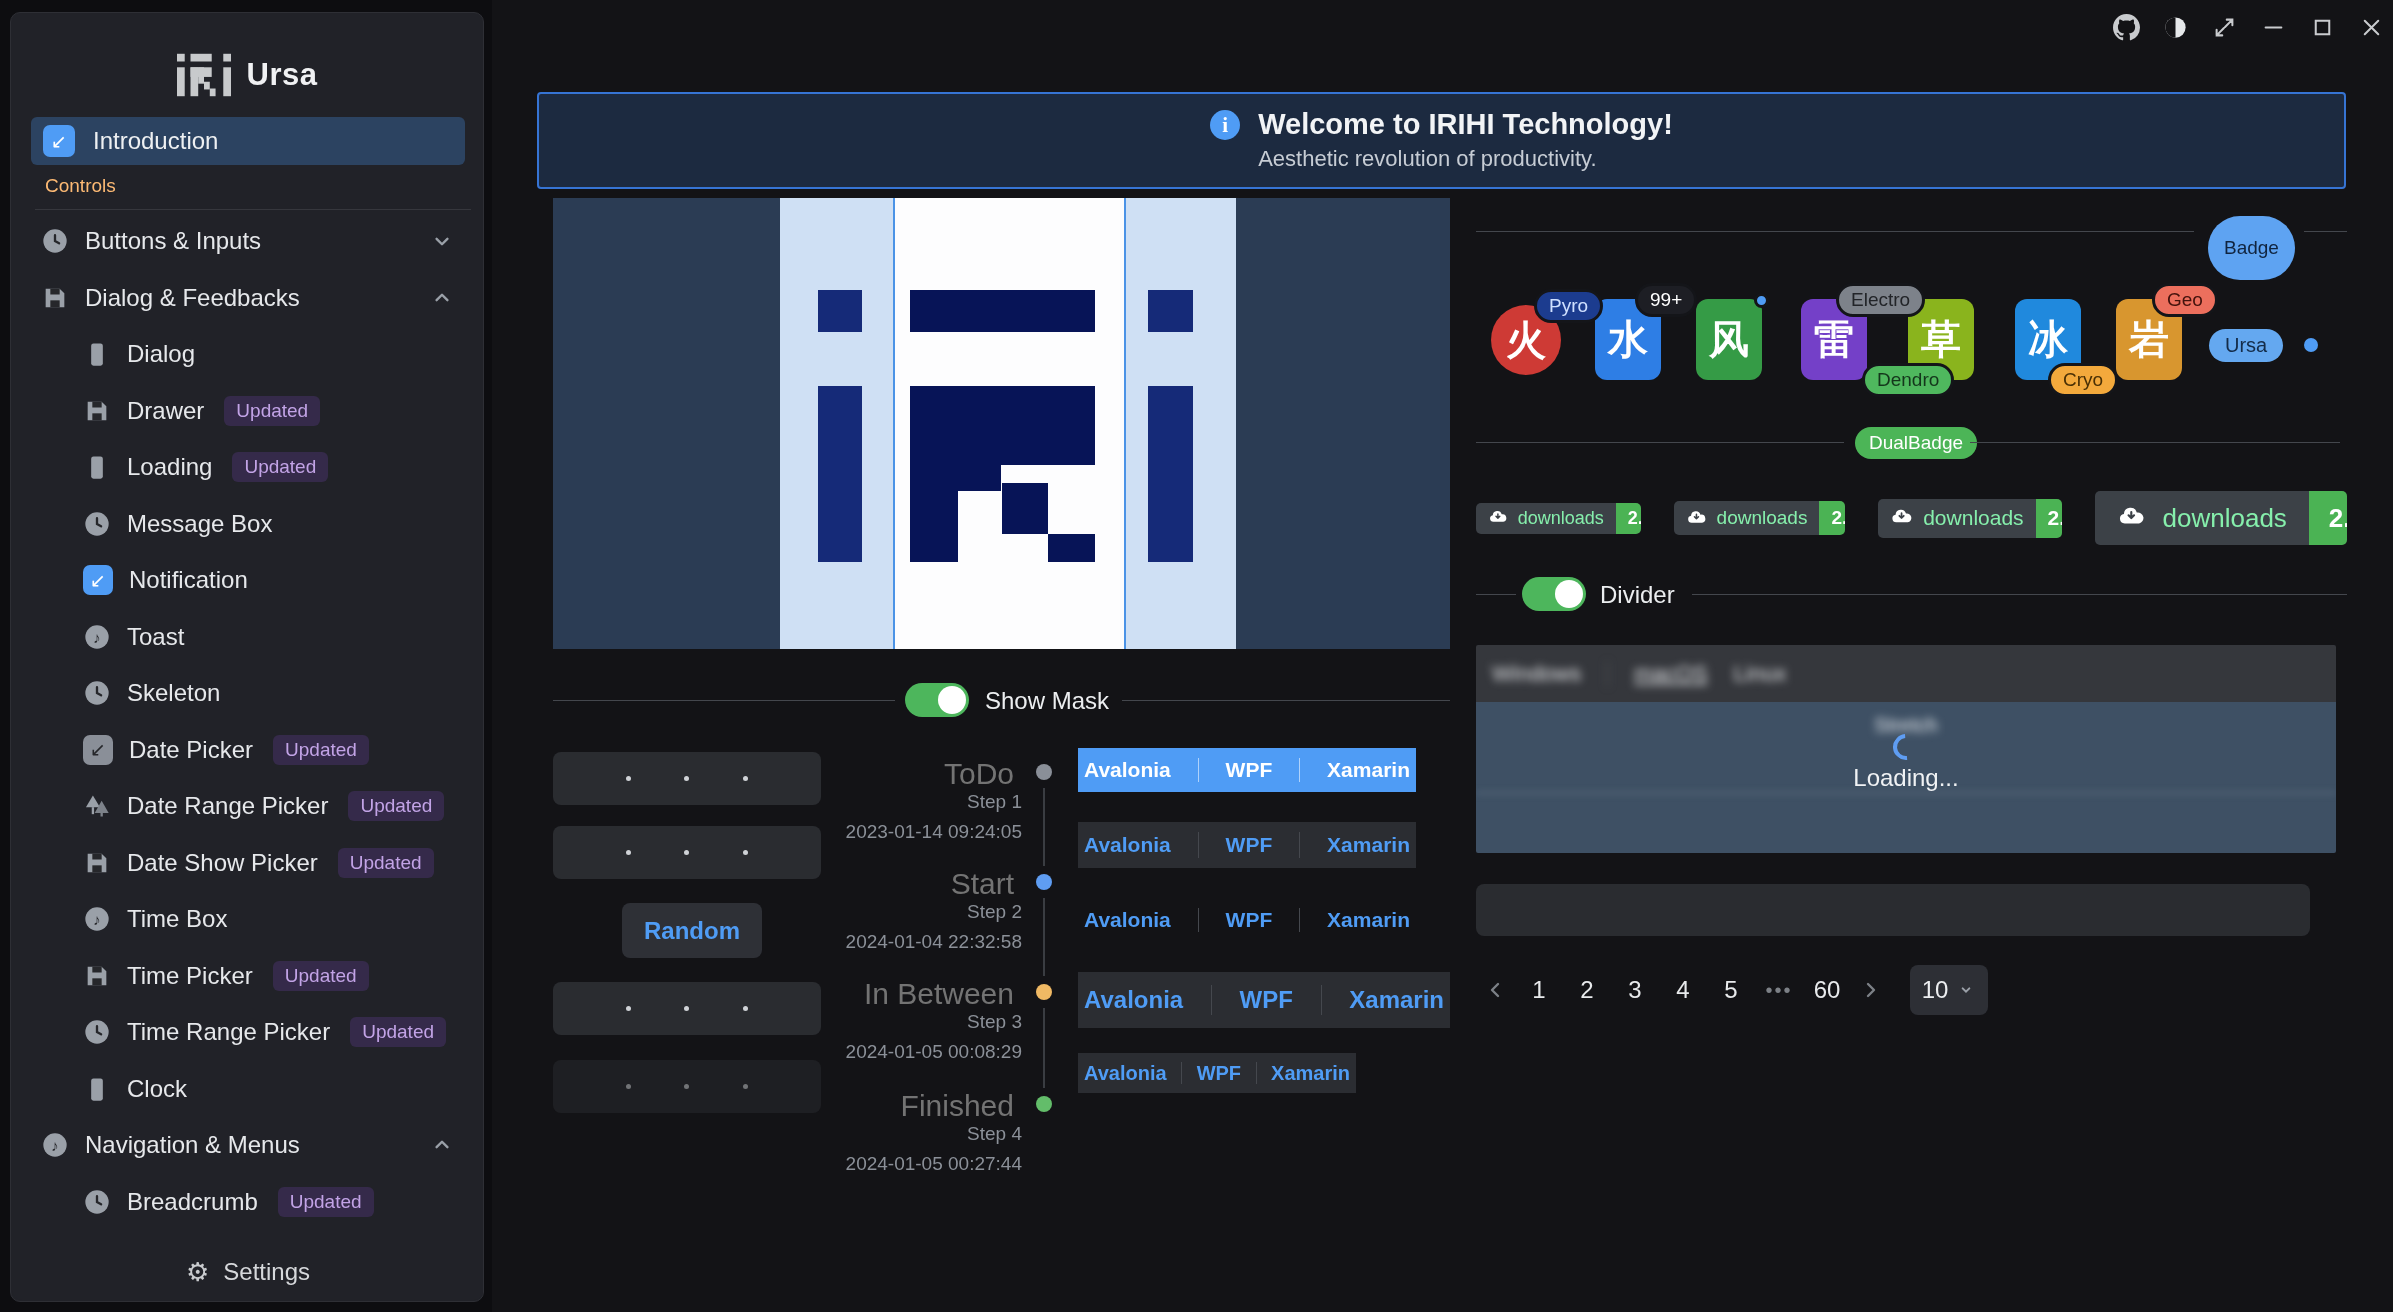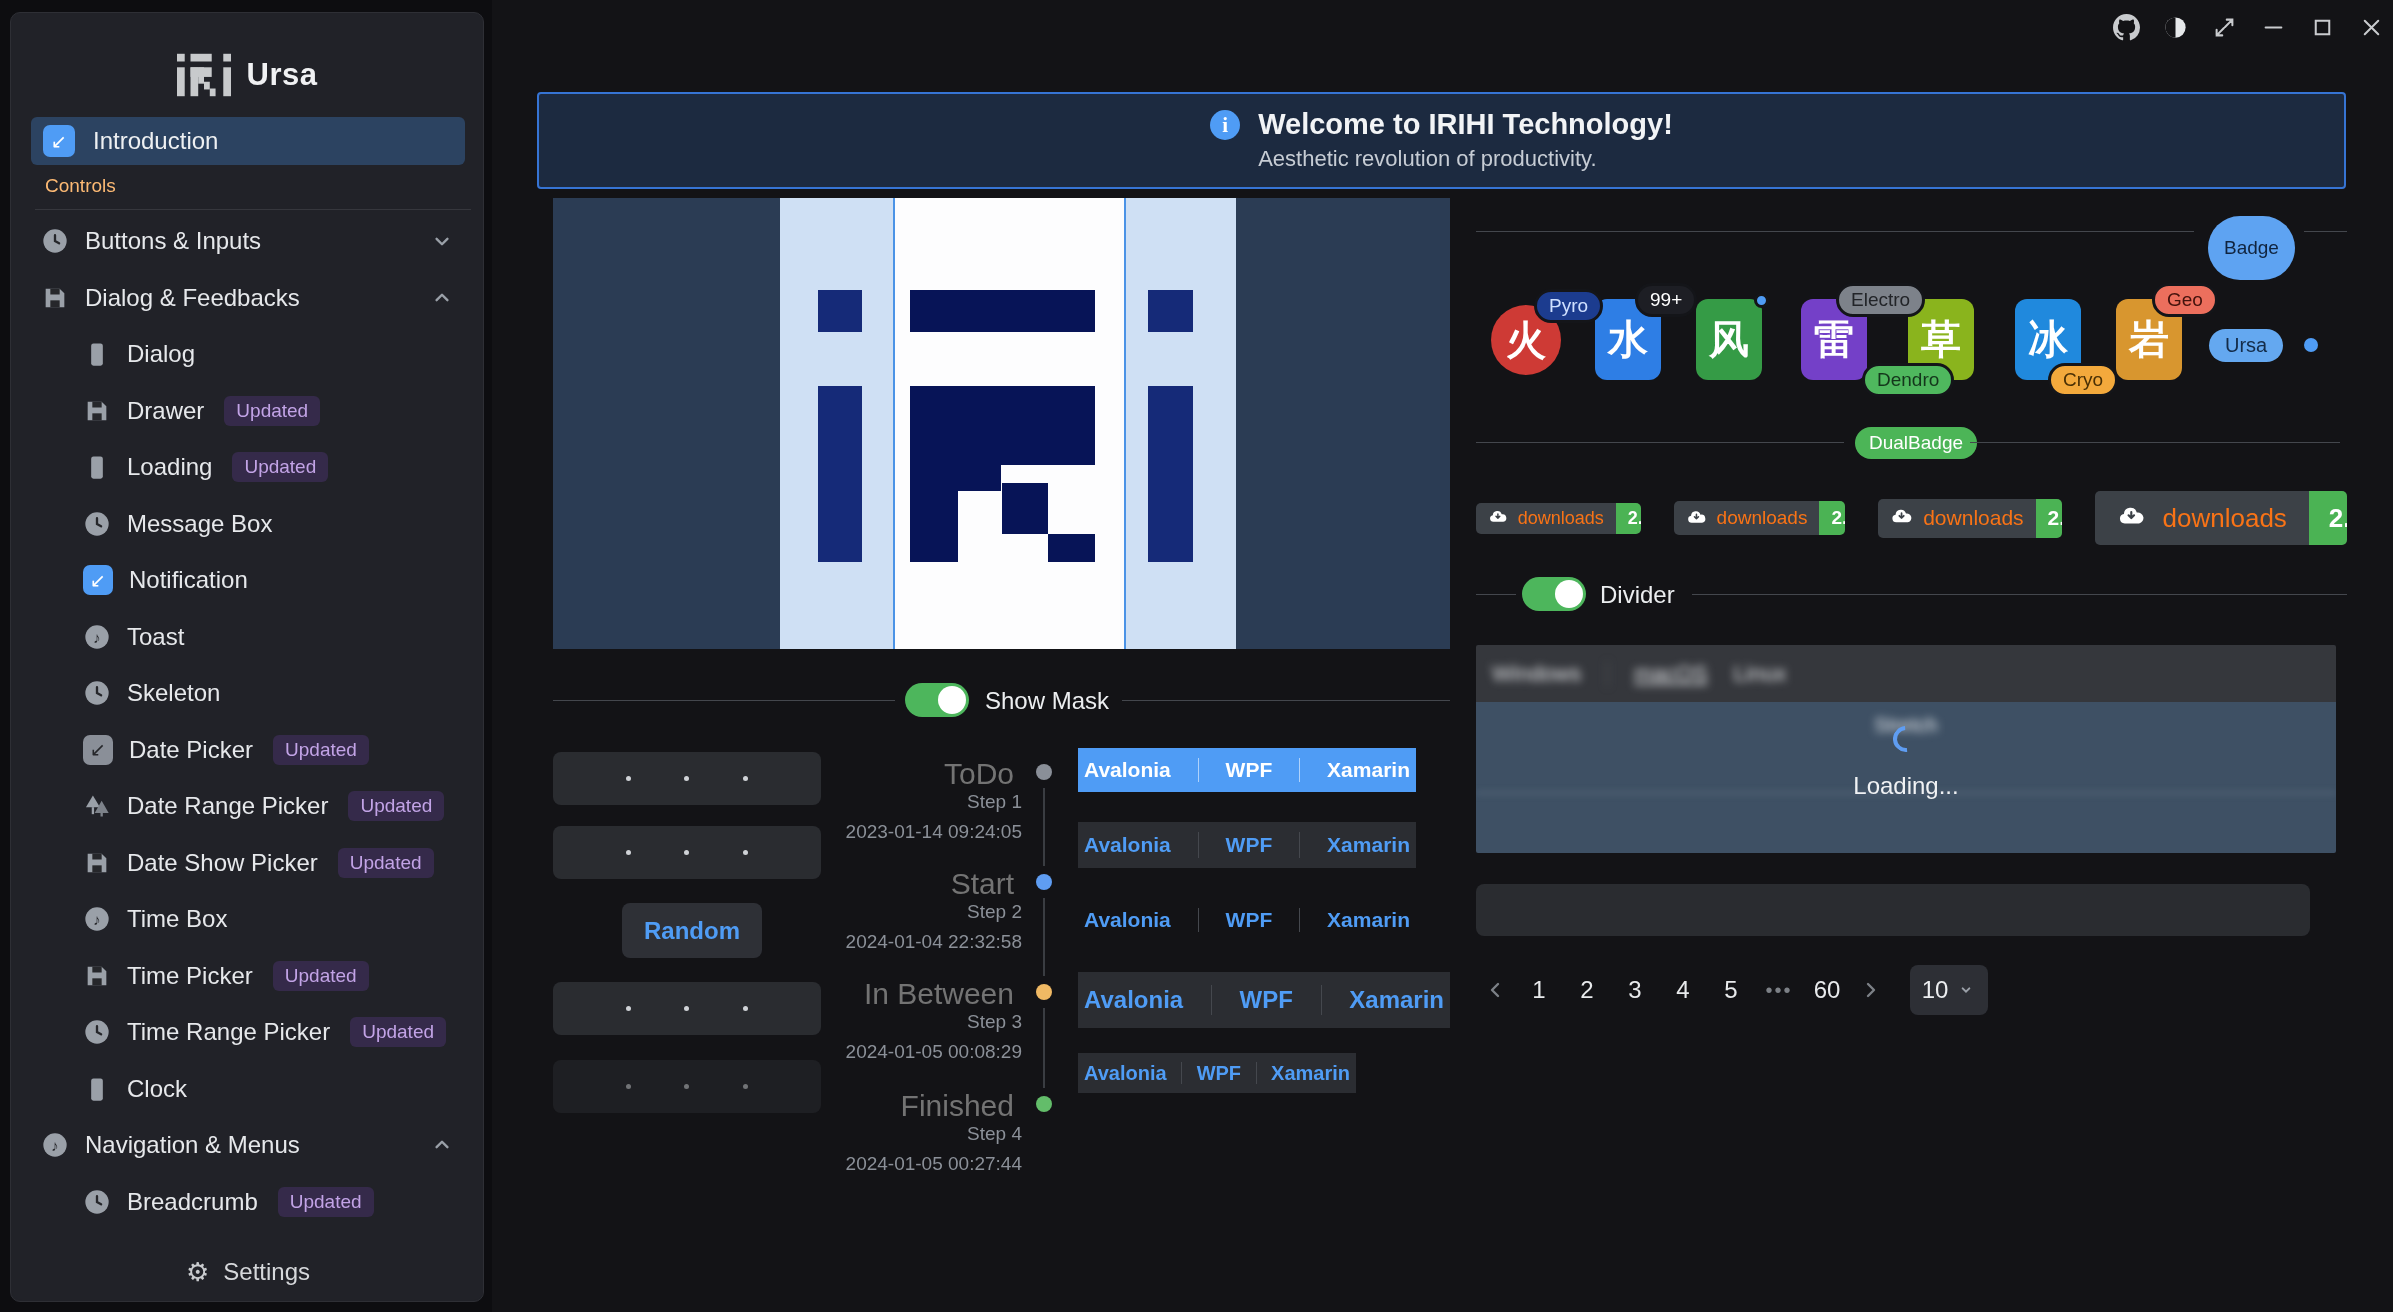--- a/index.html
+++ b/index.html
@@ -94,40 +94,40 @@
   .tile.circle{width:70px;height:70px;border-radius:50%;}
   .tbadge{position:absolute;font-size:19px;padding:3px 12px;border-radius:999px;border:3px solid #141519;z-index:2;}
   .tdot{position:absolute;width:15px;height:15px;border-radius:50%;border:3px solid #141519;z-index:2;}
   #ursa-pill{position:absolute;left:733px;top:49px;background:#64a8f0;color:#142c49;font-size:20px;padding:5px 16px;}
   #lone-dot{position:absolute;left:828px;top:58px;width:14px;height:14px;border-radius:50%;background:#4f9cf5;}
 
   
   #dualbadge-pill{position:absolute;left:1363px;top:427px;background:#4cb557;color:#fff;font-size:19px;padding:5px 14px;}
   #dlrow{position:absolute;left:984px;top:490px;width:871px;height:56px;display:flex;align-items:center;gap:33px;}
   .dlbadge{display:flex;align-items:stretch;border-radius:5px;overflow:hidden;}
-  .dl-left{background:#3c4147;color:#f97316;display:flex;align-items:center;gap:8px;padding:0 12px;}
+  .dl-left{background:#3c4147;color:#86efac;display:flex;align-items:center;gap:8px;padding:0 12px;}
   .dl-right{background:#4bb354;color:#fff;display:flex;align-items:center;padding:0 12px;font-weight:bold;}
   .dl-s1{height:31px;font-size:18px;}
   .dl-s2{height:34px;font-size:19px;}
   .dl-s3{height:39px;font-size:21px;}
   .dl-s4{height:54px;font-size:26px;}
   .dl-s4 .dl-left{padding:0 22px;gap:14px;}
   .dl-s4 .dl-right{padding:0 20px;}
   .dl-ic{width:1.1em;height:1.1em;font-size:1.1em;}
 
   
   #loading-panel{position:absolute;left:984px;top:645px;width:860px;height:208px;border-radius:2px;overflow:hidden;}
   #lp-tabbar{position:absolute;left:0;top:0;width:100%;height:57px;background:#35373c;}
   #lp-tabs{position:absolute;left:16px;top:0;height:100%;display:flex;align-items:center;gap:26px;filter:blur(4px);}
   .lp-tab{font-size:22px;color:#e4e6e9;cursor:pointer;}
   .lp-tabsep{width:1px;height:26px;background:#5a5d63;}
   #lp-body{position:absolute;left:0;top:57px;width:100%;height:151px;background:#3e5064;}
   #lp-stretch{position:absolute;left:0;top:12px;width:100%;text-align:center;font-size:20px;color:#e8ecf0;filter:blur(4px);}
   #lp-divider{position:absolute;left:0;top:90px;width:100%;height:2px;background:#5a6b7e;filter:blur(3px);}
-  #lp-overlay{position:absolute;left:0;top:57px;width:100%;height:151px;display:flex;flex-direction:column;align-items:center;padding-top:24px;gap:20px;}
+  #lp-overlay{position:absolute;left:0;top:57px;width:100%;height:151px;display:flex;flex-direction:column;align-items:center;padding-top:32px;gap:4px;}
   .spinner{width:26px;height:26px;border-radius:50%;border:4px solid transparent;border-left-color:#5f9df2;border-bottom-color:#5f9df2;transform:rotate(40deg);}
   #lp-loading{font-size:24px;color:#f0f2f4;}
 
   
   #right-textbox{position:absolute;left:984px;top:884px;width:834px;height:52px;background:#2a2c30;border-radius:8px;}
   #pager{position:absolute;left:992px;top:962px;height:56px;display:flex;align-items:center;gap:14px;}
   .pg-item{min-width:34px;text-align:center;font-size:24px;color:#e8eaec;background:none;border:none;cursor:pointer;padding:0;}
   .pg-chev{width:24px;height:24px;font-size:24px;color:#7c8086;cursor:pointer;}
   .pg-ell{color:#7c8086;font-size:20px;letter-spacing:2px;min-width:34px;text-align:center;}
   #page-size{margin-left:14px;width:78px;height:50px;background:#2d2f35;border-radius:8px;display:flex;align-items:center;justify-content:center;gap:8px;cursor:pointer;}

